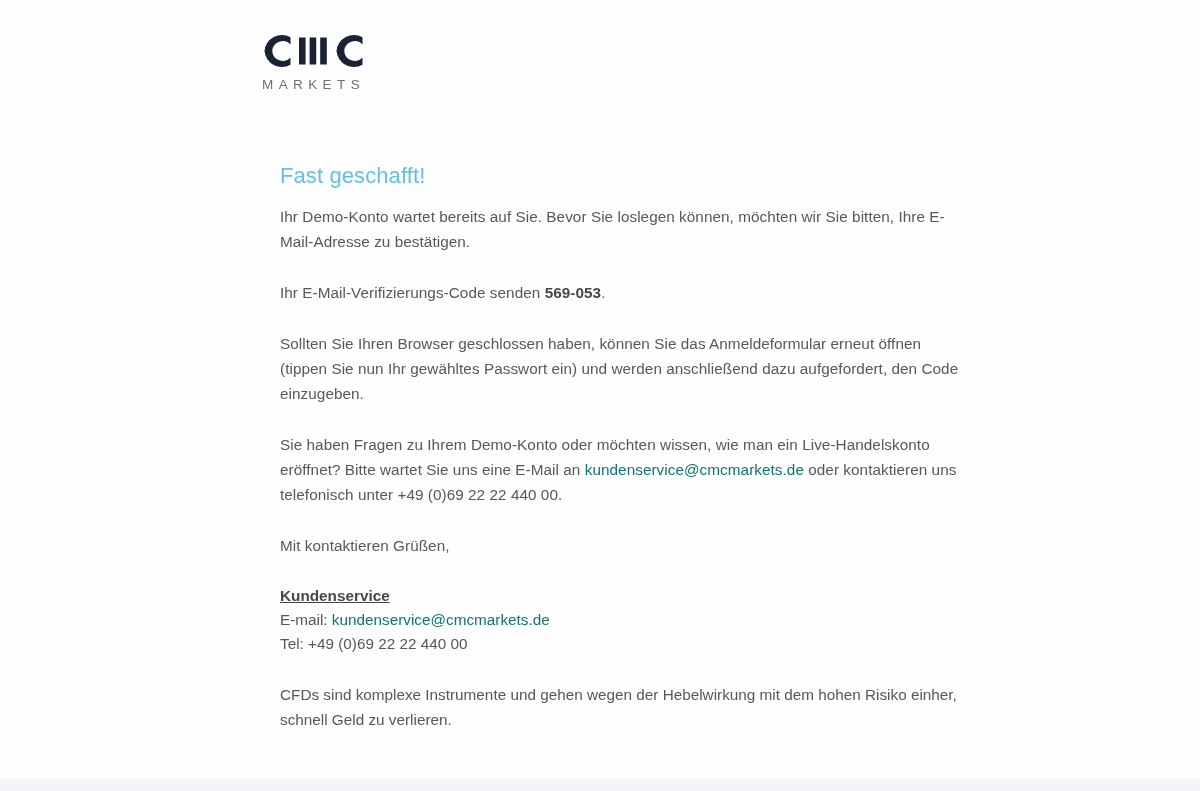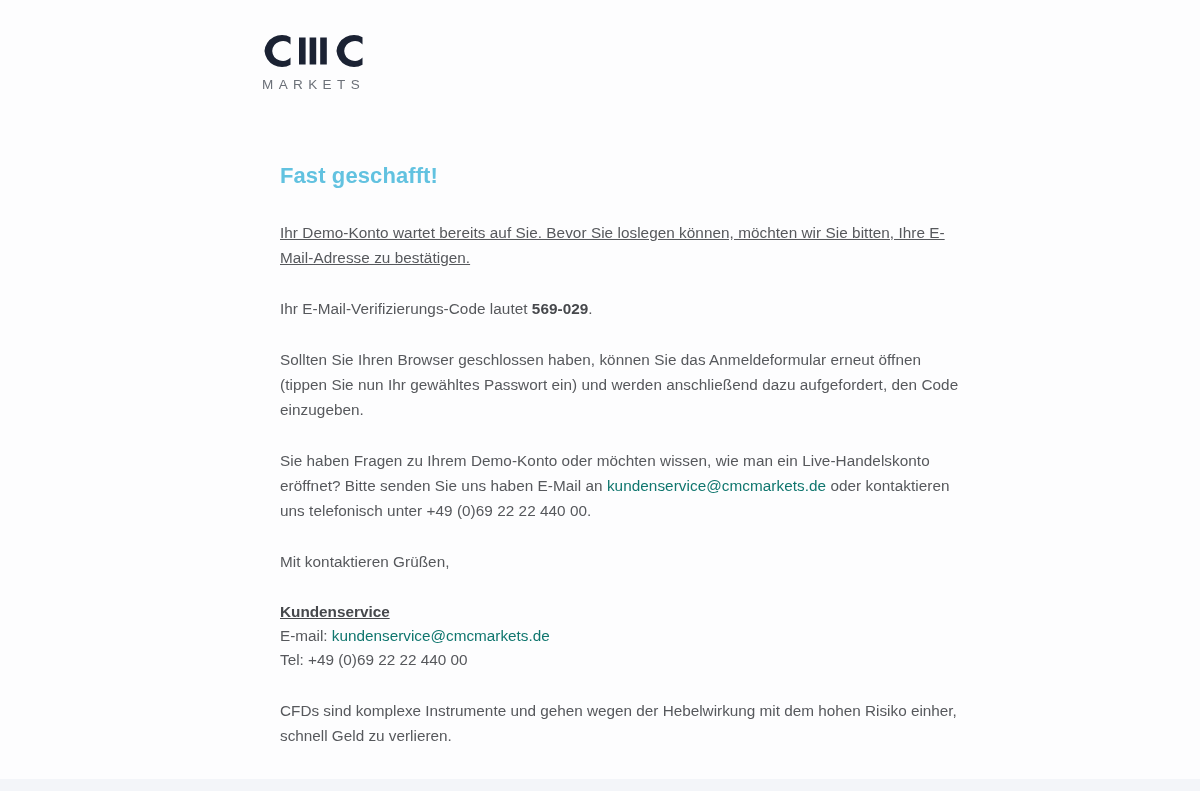--- a/index.html
+++ b/index.html
@@ -61,37 +61,36 @@
 
   
   .body-area {
     padding: 0 0 0 280px;
     width: 680px;
   }
 
   .headline {
     margin: 70px 0 0 0;
     font-size: 22px;
-    font-weight: 700;
+    font-weight: 400;
     color: #62c2e0;
     line-height: 1.3;
     letter-spacing: 0.1px;
   }
 
   p.para {
     margin: 26px 0 0 0;
     font-size: 15.3px;
     line-height: 25px;
     color: #56585c;
     letter-spacing: 0.05px;
   }
 
   p.para.first {
-    margin-top: 30px;
-    text-decoration: underline;
+    margin-top: 14px;
   }
 
   .strong {
     font-weight: bold;
     color: #46484c;
   }
 
   a.link,
   .link {
     color: #0f766e;
@@ -144,28 +143,28 @@
       <div class="logo-word">MARKETS</div>
     </div>
 
     <div class="body-area">
 
       <h1 class="headline">Fast geschafft!</h1>
 
       <p class="para first">Ihr Demo-Konto wartet bereits auf Sie. Bevor Sie loslegen können, möchten wir Sie bitten, Ihre E-Mail-Adresse zu bestätigen.</p>
 
       <p class="para">
-        <span>Ihr E-Mail-Verifizierungs-Code lautet </span><span class="strong">569-029</span><span>.</span>
+        <span>Ihr E-Mail-Verifizierungs-Code senden </span><span class="strong">569-053</span><span>.</span>
       </p>
 
 
       <p class="para">Sollten Sie Ihren Browser geschlossen haben, können Sie das Anmeldeformular erneut öffnen (tippen Sie nun Ihr gewähltes Passwort ein) und werden anschließend dazu aufgefordert, den Code einzugeben.</p>
 
       <p class="para">
-        <span>Sie haben Fragen zu Ihrem Demo-Konto oder möchten wissen, wie man ein Live-Handelskonto eröffnet? Bitte senden Sie uns haben E-Mail an </span><a class="link" href="#">kundenservice@cmcmarkets.de</a><span> oder kontaktieren uns telefonisch unter +49 (0)69 22 22 440 00.</span>
+        <span>Sie haben Fragen zu Ihrem Demo-Konto oder möchten wissen, wie man ein Live-Handelskonto eröffnet? Bitte wartet Sie uns eine E-Mail an </span><a class="link" href="#">kundenservice@cmcmarkets.de</a><span> oder kontaktieren uns telefonisch unter +49 (0)69 22 22 440 00.</span>
       </p>
 
       <p class="para">Mit kontaktieren Grüßen,</p>
 
       <div class="sig">
         <div class="sig-name">Kundenservice</div>
         <div>
           <span>E-mail: </span><a class="link" href="#">kundenservice@cmcmarkets.de</a>
         </div>
         <div>Tel: +49 (0)69 22 22 440 00</div>

